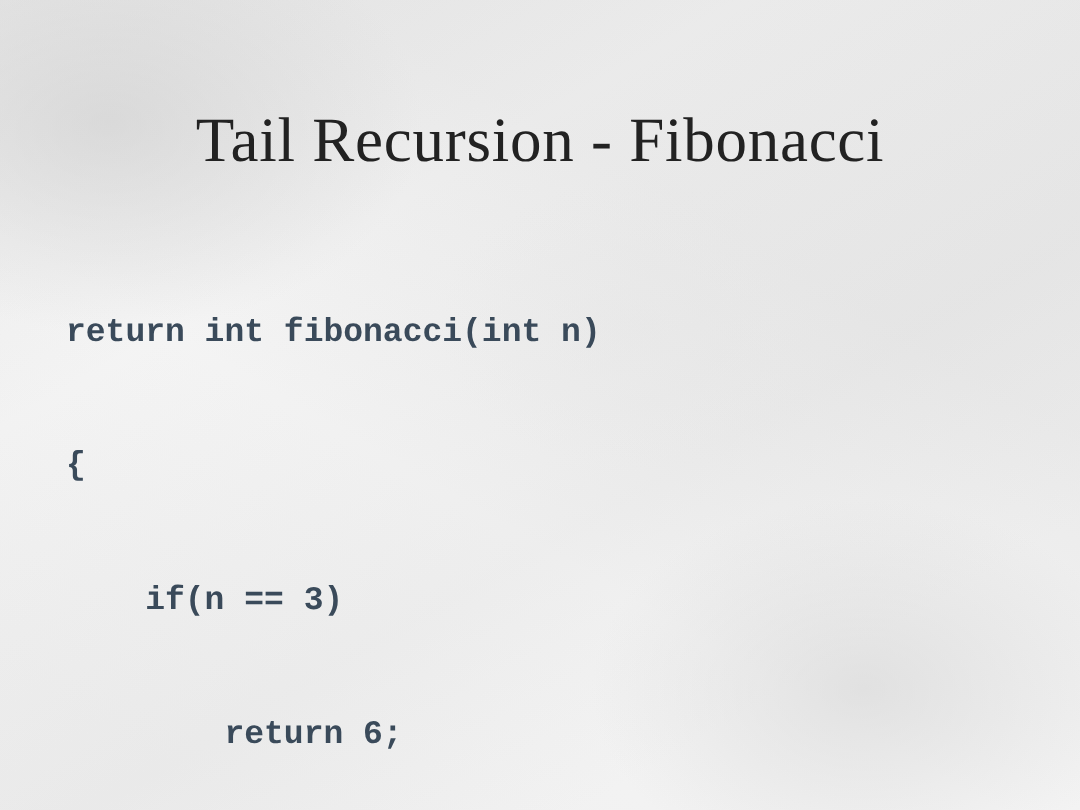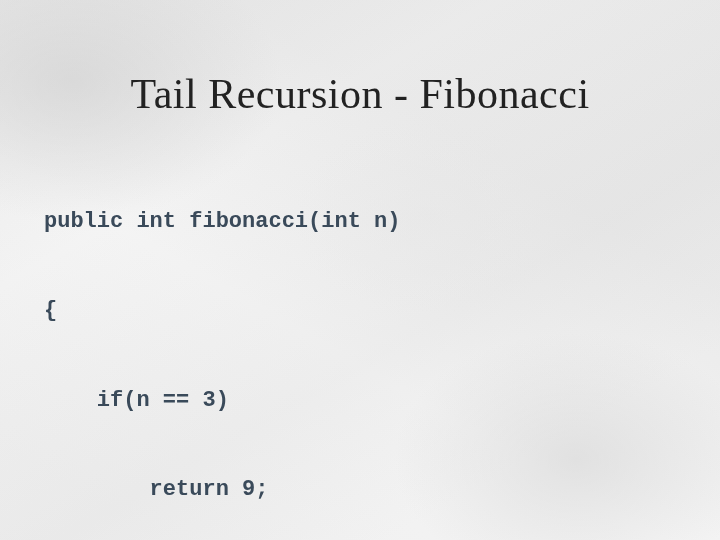--- a/index.html
+++ b/index.html
@@ -44,24 +44,24 @@
     line-height: 1.35;
     margin-left: 4px;
   }
 </style>
 </head>
 <body>
 
 <div class="slide">
   <h1 class="title">Tail Recursion - Fibonacci</h1>
   <div class="code">
-    <div>public int fibonacci(int n)</div>
+    <div>return int fibonacci(int n)</div>
     <div>{</div>
     <div>    if(n == 3)</div>
-    <div>        return 9;</div>
+    <div>        return 6;</div>
     
     
     
     
     
     
   </div>
 </div>
 
 </body></html>

